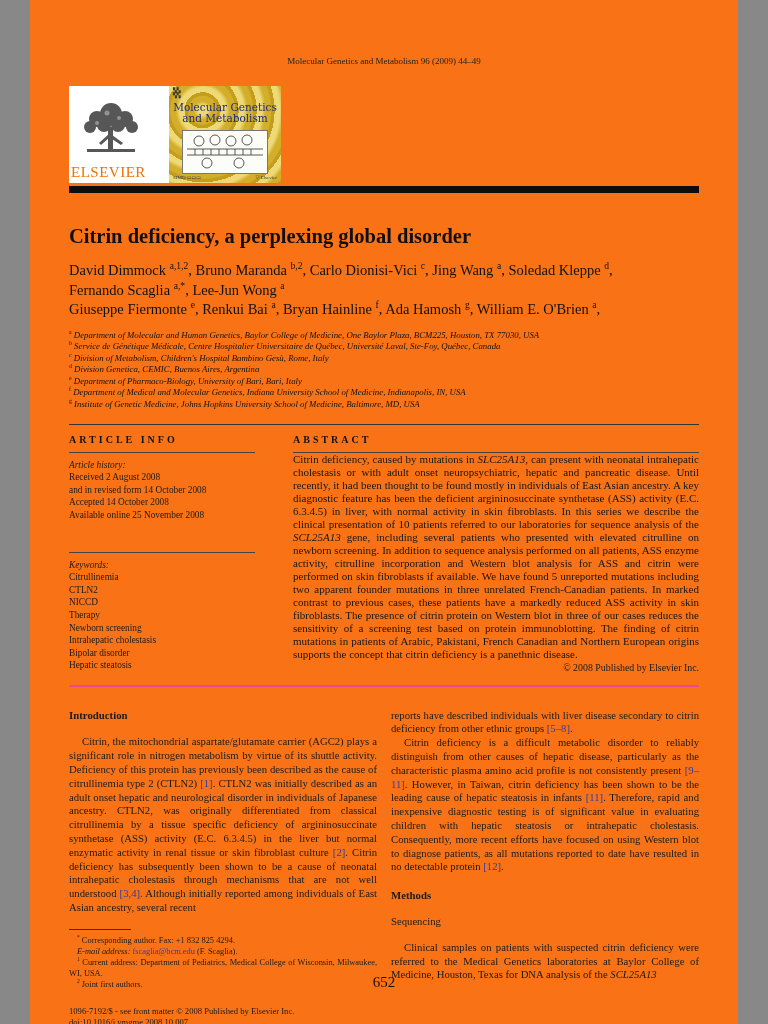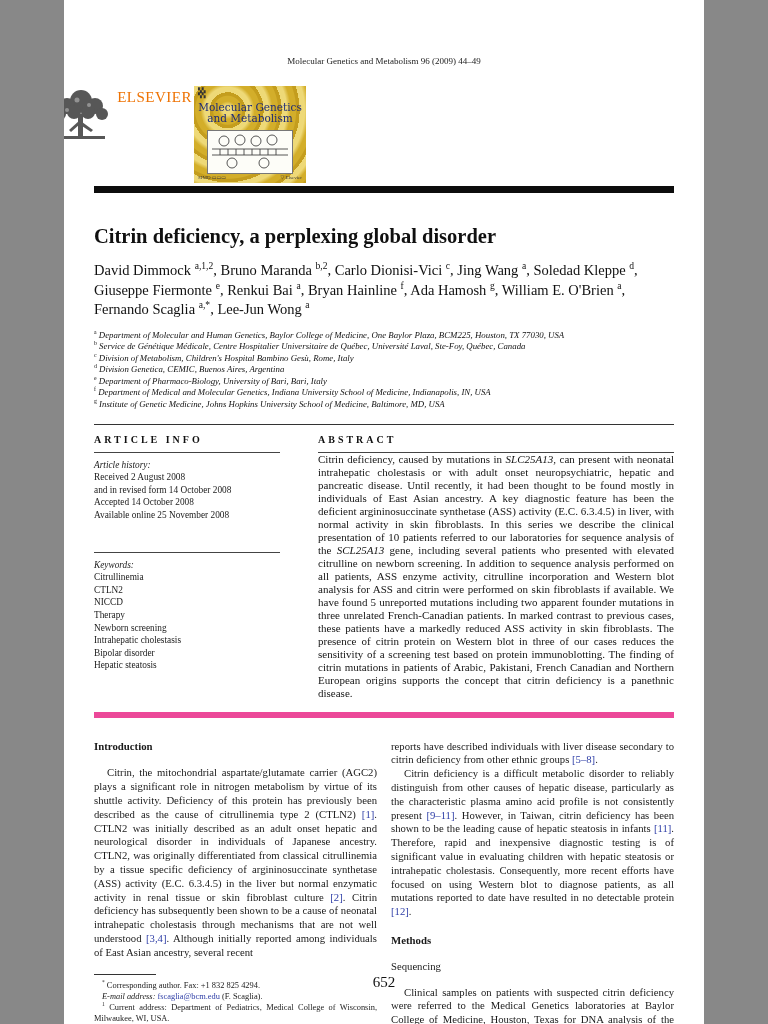--- a/index.html
+++ b/index.html
@@ -1,26 +1,26 @@
 <!DOCTYPE html>
 <html><head>
 <meta charset="utf-8">
 <style>
   * { margin:0; padding:0; box-sizing:border-box; }
   html,body { background:#888; }
   .page {
-    width:640px; height:1024px; margin:0 auto; background:#ffffff;
+    width:708px; height:1024px; margin:0 auto; background:#f97316;
     font-family:"Liberation Serif", serif; color:#1a1a1a;
-    padding:0 30px; position:relative; overflow:hidden;
+    padding:0 39px; position:relative; overflow:hidden;
   }
   .cite-line { padding-top:56px; text-align:center; font-size:9px; color:#222; }
 
   
   .banner { display:flex; margin-top:20px; height:97px; }
-  .logo-box { width:100px; background:#fff; display:flex; flex-direction:row; align-items:flex-start; justify-content:flex-end; padding:2px 2px; }
+  .logo-box { width:100px; background:#fff; display:flex; flex-direction:column; align-items:flex-start; justify-content:flex-end; padding:2px 2px; }
   .logo-box svg { margin-left:6px; }
   .elsevier-word { font-size:15px; letter-spacing:0.5px; color:#ee7203; font-family:"Liberation Serif",serif; margin-top:1px; }
   .banner-center {
     flex:1; background:#e9e9e9; border-top:1px solid #111; border-bottom:1px solid #111;
     text-align:center; padding-top:10px;
   }
   .contents-line { font-family:"Liberation Sans",sans-serif; font-size:10px; color:#333; }
   .sd-link { color:#2433a4; }
   .banner-title { font-size:21px; color:#111; margin-top:9px; font-family:"Liberation Serif",serif; }
   .homepage-line { font-family:"Liberation Sans",sans-serif; font-size:9.5px; letter-spacing:2px; color:#222; margin-top:14px; }
@@ -39,21 +39,21 @@
   
   .art-title { font-size:20.5px; margin-top:32px; color:#101010; }
   .authors { margin-top:13px; font-size:14.5px; line-height:19.5px; color:#101010; }
   .sup { vertical-align:super; font-size:66%; line-height:0; }
   .it { font-style:italic; }
   .lnk { color:#2d3da6; }
   .affils { margin-top:10px; font-size:8.8px; line-height:11.6px; font-style:italic; color:#111; }
   .affils .sup { font-style:normal; }
 
   
-  .meta-wrap { margin-top:13px; border-top:1px solid #333; border-bottom:6px solid #ec4899; padding:9px 0 12px 0; display:flex; }
+  .meta-wrap { margin-top:13px; border-top:1px solid #333; border-bottom:2px solid #ec4899; padding:9px 0 12px 0; display:flex; }
   .info-col { width:186px; flex:none; }
   .abs-col { flex:1; margin-left:38px; }
   .sec-head { font-size:10px; font-weight:bold; letter-spacing:3px; color:#111; }
   .head-rule { border-bottom:1px solid #444; margin-top:7px; }
   .info-body { font-size:9.3px; line-height:12.6px; margin-top:6px; }
   .info-gap { height:24px; }
   .mid-rule { border-bottom:1px solid #444; margin:6px 0 6px 0; }
   .abs-text { font-size:11px; line-height:13px; text-align:justify; margin-top:0; color:#151515; }
   .abs-copy { text-align:right; font-size:9.9px; margin-top:1px; }
 
@@ -140,22 +140,22 @@
         <span>▽ Elsevier</span>
       </div>
     </div>
   </div>
   <div class="thick-bar"></div>
 
   <h1 class="art-title">Citrin deficiency, a perplexing global disorder</h1>
 
   <div class="authors">
     <div><span>David Dimmock </span><span class="sup">a,1,2</span><span>, Bruno Maranda </span><span class="sup">b,2</span><span>, Carlo Dionisi-Vici </span><span class="sup">c</span><span>, Jing Wang </span><span class="sup">a</span><span>, Soledad Kleppe </span><span class="sup">d</span><span>,</span></div>
+    <div><span>Fernando Scaglia </span><span class="sup">a,*</span><span>, Lee-Jun Wong </span><span class="sup">a</span></div>
     <div><span>Giuseppe Fiermonte </span><span class="sup">e</span><span>, Renkui Bai </span><span class="sup">a</span><span>, Bryan Hainline </span><span class="sup">f</span><span>, Ada Hamosh </span><span class="sup">g</span><span>, William E. O'Brien </span><span class="sup">a</span><span>,</span></div>
-    <div><span>Fernando Scaglia </span><span class="sup">a,*</span><span>, Lee-Jun Wong </span><span class="sup">a</span></div>
   </div>
 
   <div class="affils">
     <div><span class="sup">a</span><span> Department of Molecular and Human Genetics, Baylor College of Medicine, One Baylor Plaza, BCM225, Houston, TX 77030, USA</span></div>
     <div><span class="sup">b</span><span> Service de Génétique Médicale, Centre Hospitalier Universitaire de Québec, Université Laval, Ste-Foy, Québec, Canada</span></div>
     <div><span class="sup">c</span><span> Division of Metabolism, Children's Hospital Bambino Gesù, Rome, Italy</span></div>
     <div><span class="sup">d</span><span> Division Genetica, CEMIC, Buenos Aires, Argentina</span></div>
     <div><span class="sup">e</span><span> Department of Pharmaco-Biology, University of Bari, Bari, Italy</span></div>
     <div><span class="sup">f</span><span> Department of Medical and Molecular Genetics, Indiana University School of Medicine, Indianapolis, IN, USA</span></div>
     <div><span class="sup">g</span><span> Institute of Genetic Medicine, Johns Hopkins University School of Medicine, Baltimore, MD, USA</span></div>
@@ -183,20 +183,21 @@
         <div>Newborn screening</div>
         <div>Intrahepatic cholestasis</div>
         <div>Bipolar disorder</div>
         <div>Hepatic steatosis</div>
       </div>
     </div>
     <div class="abs-col">
       <div class="sec-head">ABSTRACT</div>
       <div class="head-rule"></div>
       <div class="abs-text"><span>Citrin deficiency, caused by mutations in </span><span class="it">SLC25A13</span><span>, can present with neonatal intrahepatic cholestasis or with adult onset neuropsychiatric, hepatic and pancreatic disease. Until recently, it had been thought to be found mostly in individuals of East Asian ancestry. A key diagnostic feature has been the deficient argininosuccinate synthetase (ASS) activity (E.C. 6.3.4.5) in liver, with normal activity in skin fibroblasts. In this series we describe the clinical presentation of 10 patients referred to our laboratories for sequence analysis of the </span><span class="it">SCL25A13</span><span> gene, including several patients who presented with elevated citrulline on newborn screening. In addition to sequence analysis performed on all patients, ASS enzyme activity, citrulline incorporation and Western blot analysis for ASS and citrin were performed on skin fibroblasts if available. We have found 5 unreported mutations including two apparent founder mutations in three unrelated French-Canadian patients. In marked contrast to previous cases, these patients have a markedly reduced ASS activity in skin fibroblasts. The presence of citrin protein on Western blot in three of our cases reduces the sensitivity of a screening test based on protein immunoblotting. The finding of citrin mutations in patients of Arabic, Pakistani, French Canadian and Northern European origins supports the concept that citrin deficiency is a panethnic disease.</span></div>
+      <div class="abs-copy">© 2008 Published by Elsevier Inc.</div>
     </div>
   </div>
 
   <div class="body-cols">
     <div class="bcol bcol-left">
       <div class="h1">Introduction</div>
       <p class="bp"><span>Citrin, the mitochondrial aspartate/glutamate carrier (AGC2) plays a significant role in nitrogen metabolism by virtue of its shuttle activity. Deficiency of this protein has previously been described as the cause of citrullinemia type 2 (CTLN2) </span><span class="lnk">[1]</span><span>. CTLN2 was initially described as an adult onset hepatic and neurological disorder in individuals of Japanese ancestry. CTLN2, was originally differentiated from classical citrullinemia by a tissue specific deficiency of argininosuccinate synthetase (ASS) activity (E.C. 6.3.4.5) in the liver but normal enzymatic activity in renal tissue or skin fibroblast culture </span><span class="lnk">[2]</span><span>. Citrin deficiency has subsequently been shown to be a cause of neonatal intrahepatic cholestasis through mechanisms that are not well understood </span><span class="lnk">[3,4]</span><span>. Although initially reported among individuals of East Asian ancestry, several recent</span></p>
       <div class="fn-rule"></div>
       <div class="fn">
         <p><span class="sup">*</span><span> Corresponding author. Fax: +1 832 825 4294.</span></p>

